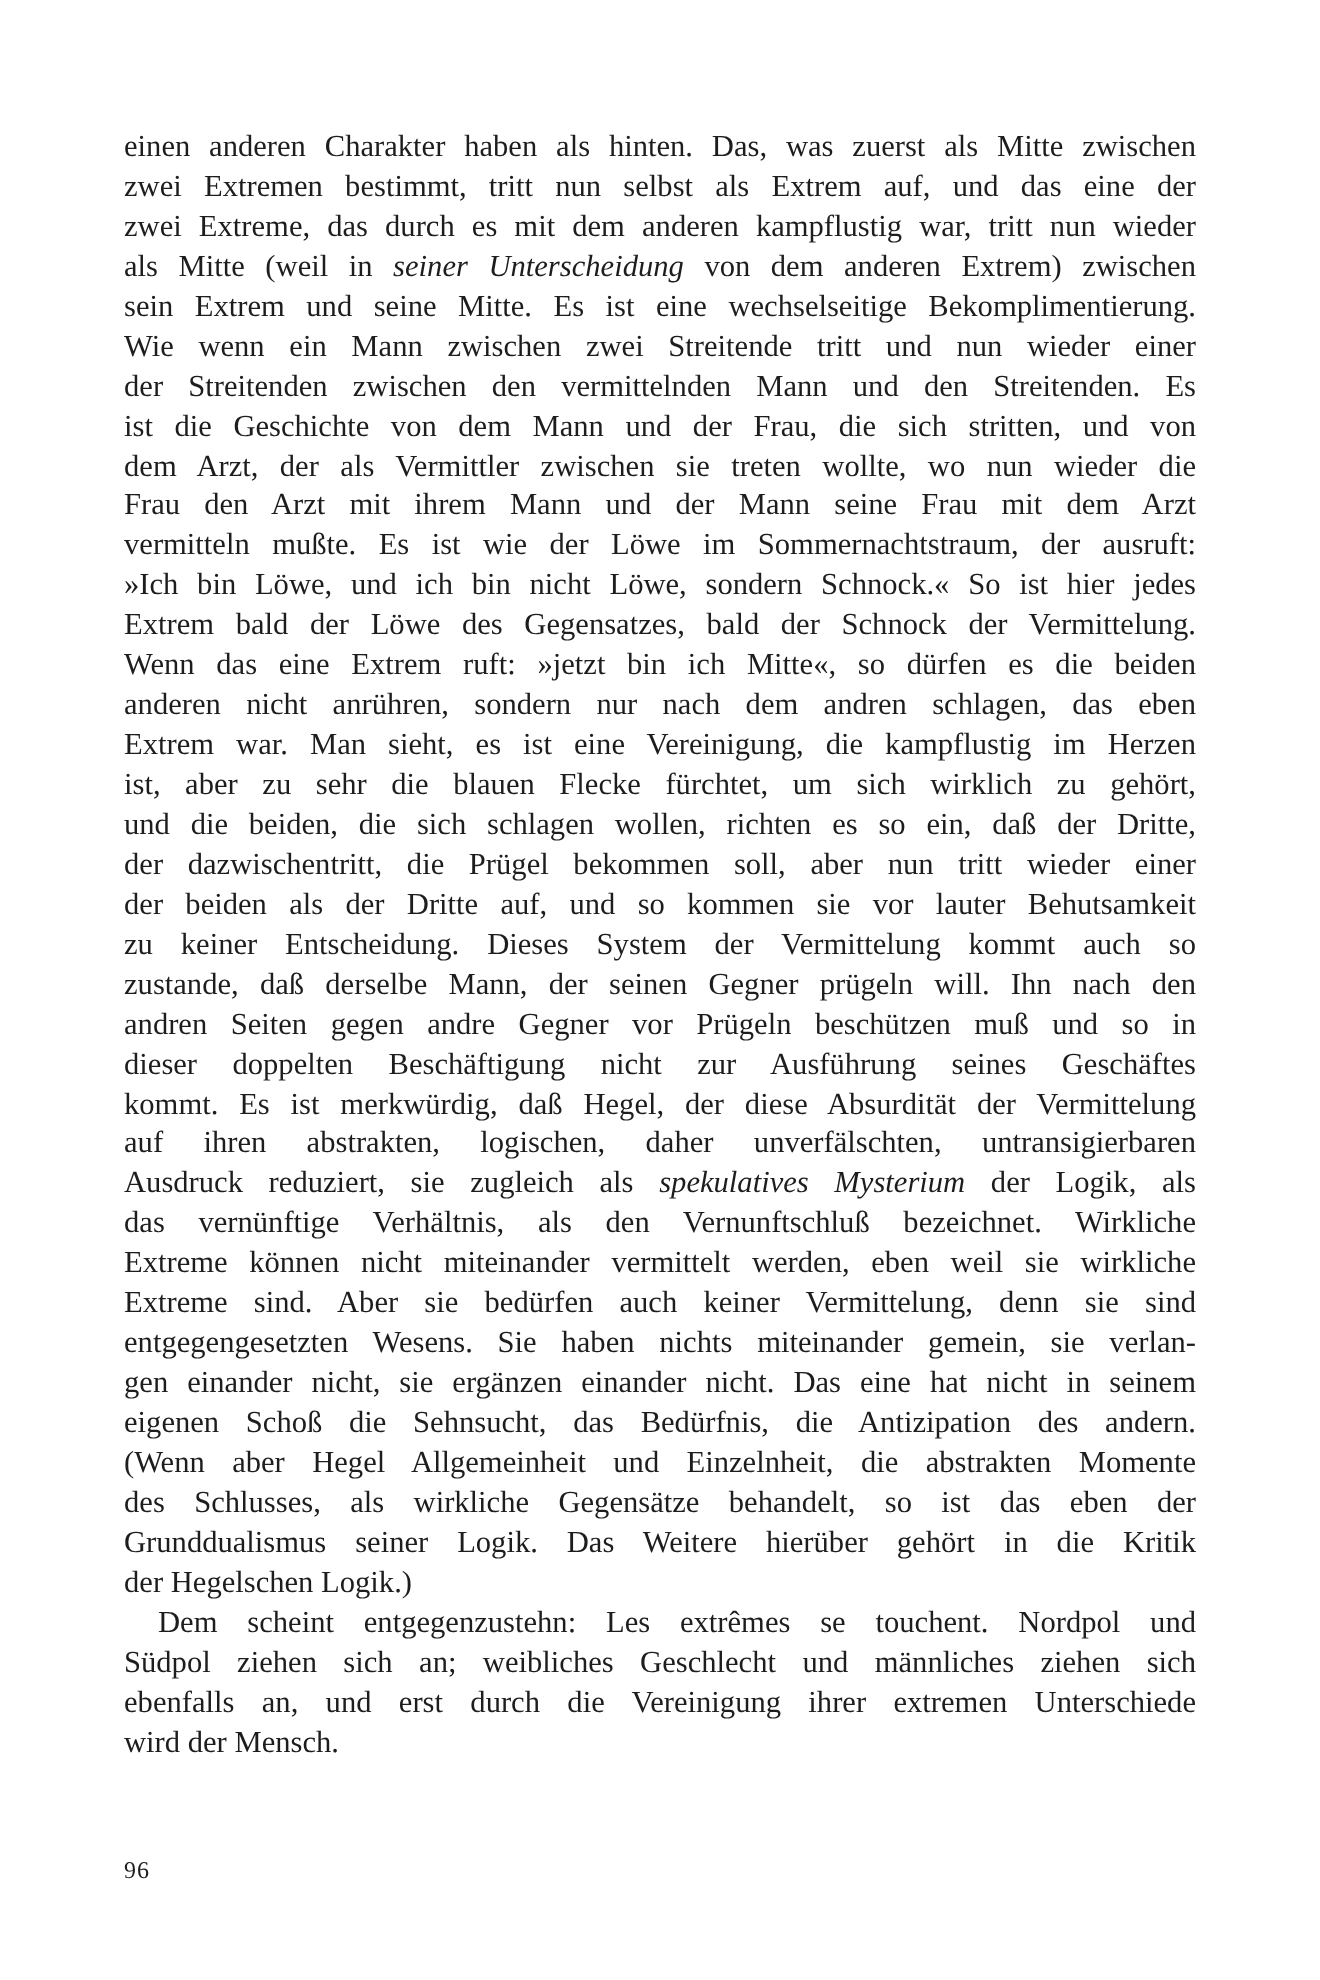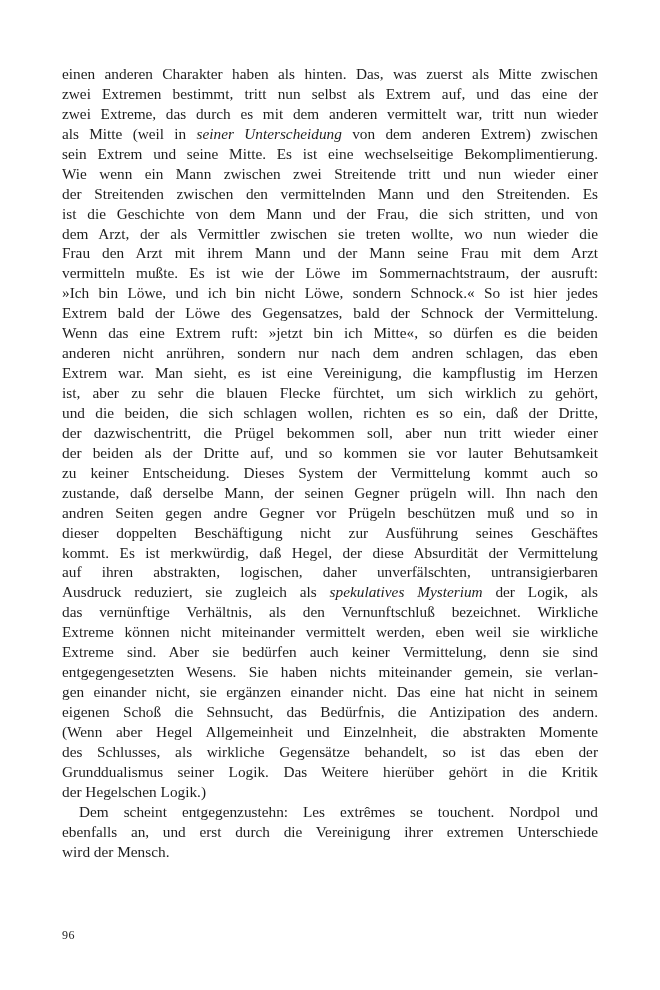--- a/index.html
+++ b/index.html
@@ -48,21 +48,21 @@
     letter-spacing: 0.5px;
   }
 </style>
 </head>
 <body>
 
 <div class="page">
   <div class="text-block">
       <div class="line"><span>einen anderen Charakter haben als hinten. Das, was zuerst als Mitte zwischen</span></div>
       <div class="line"><span>zwei Extremen bestimmt, tritt nun selbst als Extrem auf, und das eine der</span></div>
-      <div class="line"><span>zwei Extreme, das durch es mit dem anderen vermittelt war, tritt nun wieder</span></div>
+      <div class="line"><span>zwei Extreme, das durch es mit dem anderen kampflustig war, tritt nun wieder</span></div>
       <div class="line"><span>als Mitte (weil in </span><em>seiner Unterscheidung</em><span> von dem anderen Extrem) zwischen</span></div>
       <div class="line"><span>sein Extrem und seine Mitte. Es ist eine wechselseitige Bekomplimentierung.</span></div>
       <div class="line"><span>Wie wenn ein Mann zwischen zwei Streitende tritt und nun wieder einer</span></div>
       <div class="line"><span>der Streitenden zwischen den vermittelnden Mann und den Streitenden. Es</span></div>
       <div class="line"><span>ist die Geschichte von dem Mann und der Frau, die sich stritten, und von</span></div>
       <div class="line"><span>dem Arzt, der als Vermittler zwischen sie treten wollte, wo nun wieder die</span></div>
       <div class="line"><span>Frau den Arzt mit ihrem Mann und der Mann seine Frau mit dem Arzt</span></div>
       <div class="line"><span>vermitteln mußte. Es ist wie der Löwe im Sommernachtstraum, der ausruft:</span></div>
       <div class="line"><span>»Ich bin Löwe, und ich bin nicht Löwe, sondern Schnock.« So ist hier jedes</span></div>
       <div class="line"><span>Extrem bald der Löwe des Gegensatzes, bald der Schnock der Vermittelung.</span></div>
@@ -84,17 +84,18 @@
       <div class="line"><span>Extreme können nicht miteinander vermittelt werden, eben weil sie wirkliche</span></div>
       <div class="line"><span>Extreme sind. Aber sie bedürfen auch keiner Vermittelung, denn sie sind</span></div>
       <div class="line"><span>entgegengesetzten Wesens. Sie haben nichts miteinander gemein, sie verlan-</span></div>
       <div class="line"><span>gen einander nicht, sie ergänzen einander nicht. Das eine hat nicht in seinem</span></div>
       <div class="line"><span>eigenen Schoß die Sehnsucht, das Bedürfnis, die Antizipation des andern.</span></div>
       <div class="line"><span>(Wenn aber Hegel Allgemeinheit und Einzelnheit, die abstrakten Momente</span></div>
       <div class="line"><span>des Schlusses, als wirkliche Gegensätze behandelt, so ist das eben der</span></div>
       <div class="line"><span>Grunddualismus seiner Logik. Das Weitere hierüber gehört in die Kritik</span></div>
       <div class="line left"><span>der Hegelschen Logik.)</span></div>
       <div class="line indent"><span>Dem scheint entgegenzustehn: Les extrêmes se touchent. Nordpol und</span></div>
+      <div class="line"><span>Südpol ziehen sich an; weibliches Geschlecht und männliches ziehen sich</span></div>
       <div class="line"><span>ebenfalls an, und erst durch die Vereinigung ihrer extremen Unterschiede</span></div>
       <div class="line left"><span>wird der Mensch.</span></div>
     </div>
   <div class="page-number">96</div>
 </div>
 
 </body></html>

